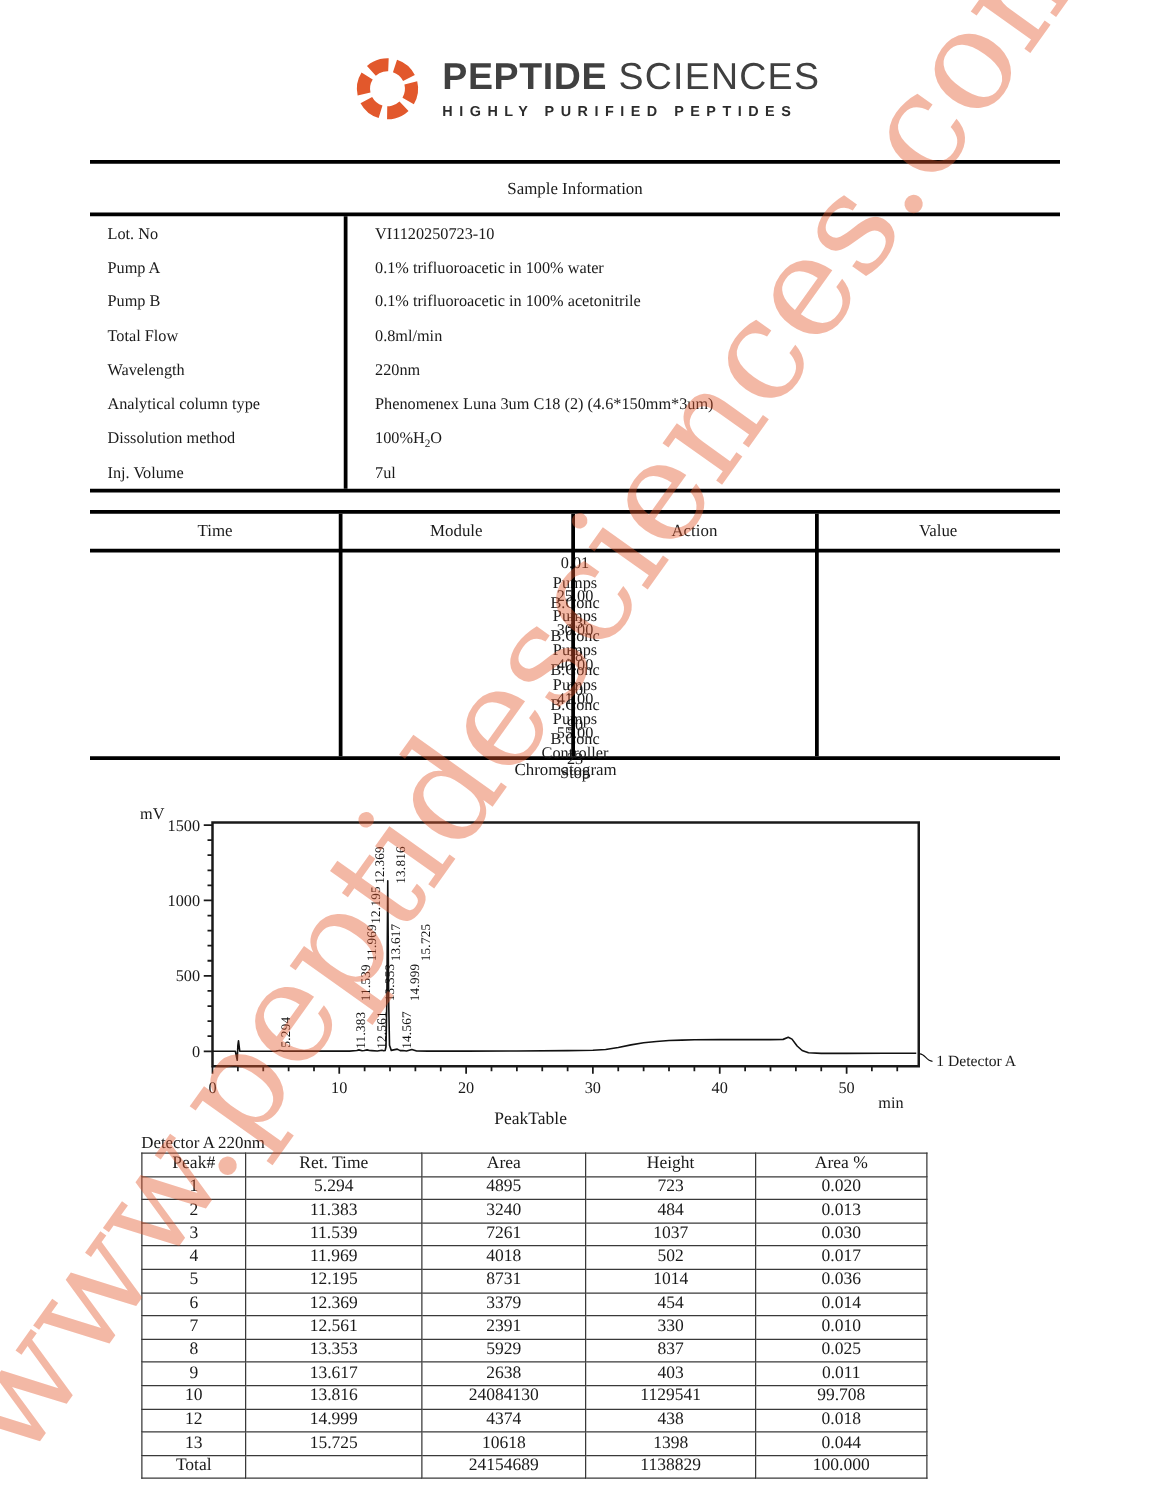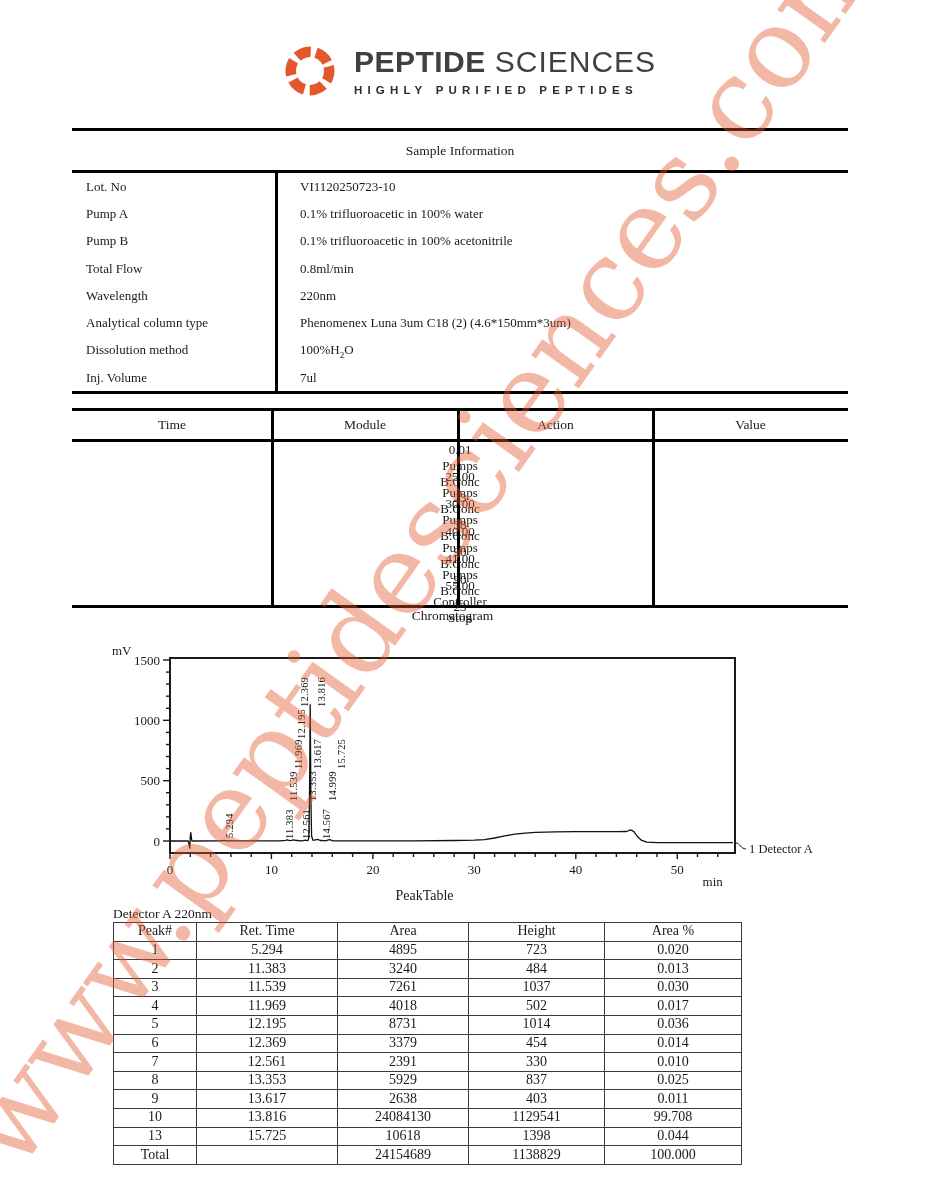--- a/index.html
+++ b/index.html
@@ -326,20 +326,27 @@
             <td class="w4">0.011</td>
           </tr>
           <tr>
             <td class="w0">10</td>
             <td class="w1">13.816</td>
             <td class="w2">24084130</td>
             <td class="w3">1129541</td>
             <td class="w4">99.708</td>
           </tr>
           <tr>
+            <td class="w0">12</td>
+            <td class="w1">14.999</td>
+            <td class="w2">4374</td>
+            <td class="w3">438</td>
+            <td class="w4">0.018</td>
+          </tr>
+          <tr>
             <td class="w0">13</td>
             <td class="w1">15.725</td>
             <td class="w2">10618</td>
             <td class="w3">1398</td>
             <td class="w4">0.044</td>
           </tr>
           <tr>
             <td class="w0">Total</td>
             <td class="w1"></td>
             <td class="w2">24154689</td>

